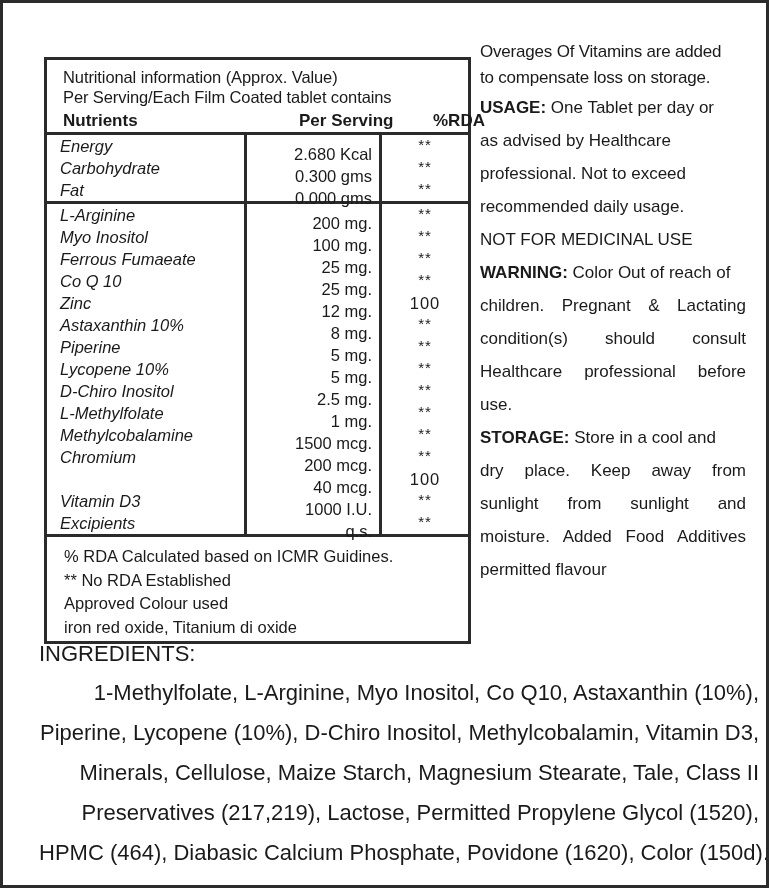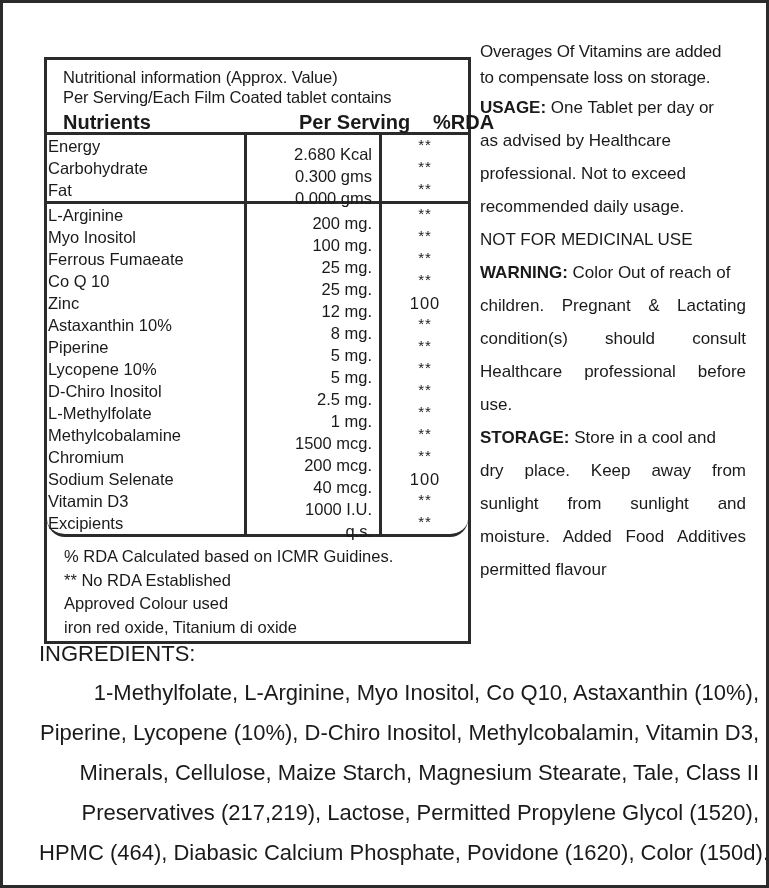--- a/index.html
+++ b/index.html
@@ -33,47 +33,47 @@
 
   .nf-head { padding:7px 0 2px 16px; }
   .nf-head .ttl-line {
     font-size:16.5px; line-height:20px; letter-spacing:-0.1px; white-space:nowrap;
   }
 
   .nf-colheads {
     position:relative;
     height:26px;
     font-weight:bold;
-    font-size:20px;
+    font-size:17px;
     border-bottom:3px solid #2b2b2b;
   }
   .nf-colheads .ch-nutrients { position:absolute; left:16px;  top:2px; }
   .nf-colheads .ch-serving   { position:absolute; left:252px; top:2px; }
   .nf-colheads .ch-rda       { position:absolute; left:386px; top:2px; }
 
   
   .nf-rows { position:relative; }
   
   .rowgroup { position:relative; }
   .rowgroup::before,
   .rowgroup::after {
     content:""; position:absolute; top:0; bottom:0; width:3px; background:#2b2b2b;
   }
   .rowgroup::before { left:197px; }
   .rowgroup::after  { left:332px; }
   .rowgroup.grp-macro { border-bottom:3px solid #2b2b2b; }
-  .rowgroup.grp-micro { border-bottom:3px solid #2b2b2b;border-radius:18px; }
+  .rowgroup.grp-micro { border-bottom:3px solid #2b2b2b; }
 
   .nrow {
     position:relative;
     height:22px;
     font-size:16.5px;
     line-height:22px;
   }
-  .nrow .n-name  { position:absolute; left:1px; top:0; white-space:nowrap; }
+  .nrow .n-name  { position:absolute; left:13px; top:0; white-space:nowrap;font-style:italic; }
   .nrow .n-amt   { position:absolute; left:0; top:8px; width:325px; text-align:right; }
   .nrow .n-rda   { position:absolute; left:335px; top:0; width:86px; text-align:center; letter-spacing:1px; }
   .nrow .n-rda.stars { font-size:15px; position:absolute; top:-1px; }
 
   
   .nf-foot {
     padding:8px 0 0 17px;
     font-size:16.5px;
     line-height:23.5px;
   }
@@ -194,21 +194,20 @@
               <span class="n-name">Methylcobalamine</span>
               <span class="n-amt">1500 mcg.</span>
               <span class="n-rda stars">**</span>
             </div>
             <div class="nrow">
               <span class="n-name">Chromium</span>
               <span class="n-amt">200 mcg.</span>
               <span class="n-rda stars">**</span>
             </div>
             <div class="nrow">
-              <span class="n-name">Sodium Selenate</span>
               <span class="n-amt">40 mcg.</span>
               <span class="n-rda">100</span>
             </div>
             <div class="nrow">
               <span class="n-name">Vitamin D3</span>
               <span class="n-amt">1000 I.U.</span>
               <span class="n-rda stars">**</span>
             </div>
             <div class="nrow">
               <span class="n-name">Excipients</span>

